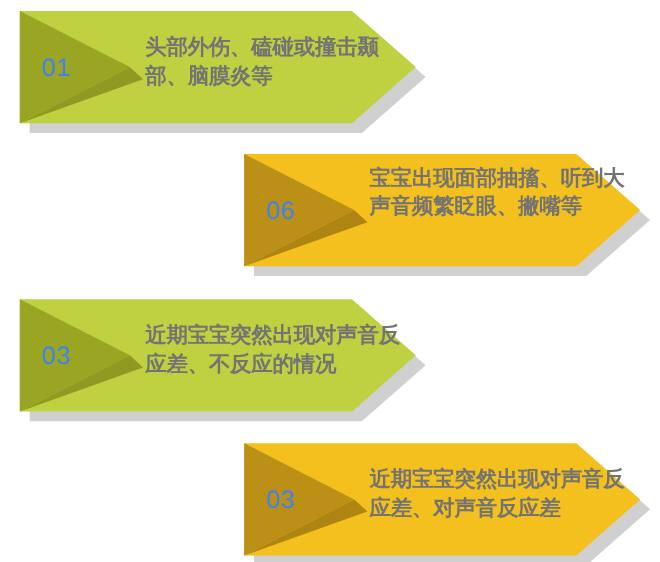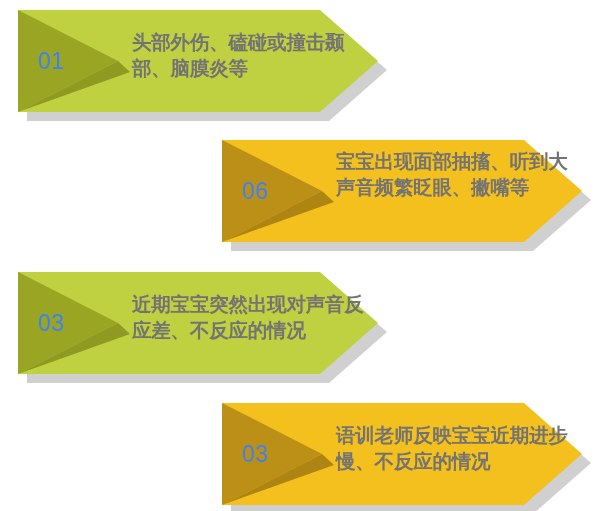--- a/index.html
+++ b/index.html
@@ -97,16 +97,16 @@
   </div>
 
   <div class="step" id="step-3" style="left:222px; top:403px; width:365px; height:102px;">
     <svg width="375" height="112" viewBox="0 0 375 112">
       <polygon points="9,9 311,9 369,60 311,111 9,111" fill="#D0D0D0"></polygon>
       <polygon points="0,0 302,0 360,51 302,102 0,102" fill="#F3C01D"></polygon>
       <polygon points="0,0 100,51 0,102" fill="#BC9016"></polygon>
       <polygon points="0,102 100,51 112,62" fill="#AE8512"></polygon>
     </svg>
     <div class="step-number" style="left:20px; top:40px;">03</div>
-    <div class="step-text" style="left:86px; top:20px; width:245px;">语训老师反映宝宝近期进步慢、不反应的情况</div>
+    <div class="step-text" style="left:86px; top:20px; width:245px;">近期宝宝突然出现对声音反应差、对声音反应差</div>
   </div>
 
 </div>
 
 </body></html>

